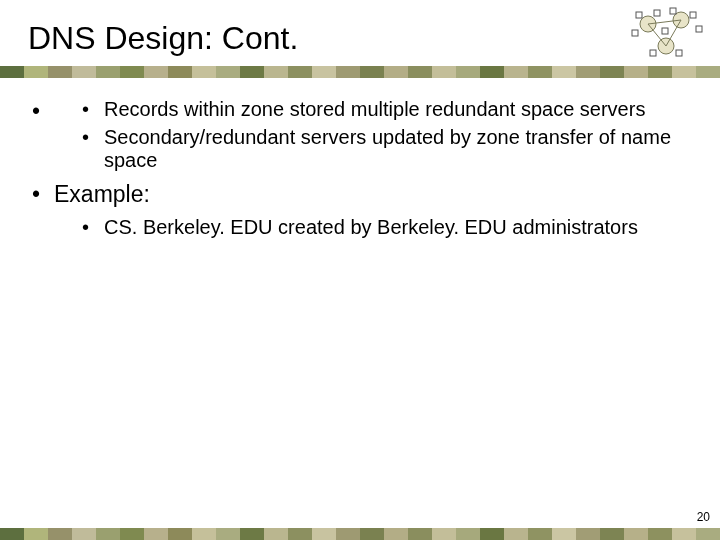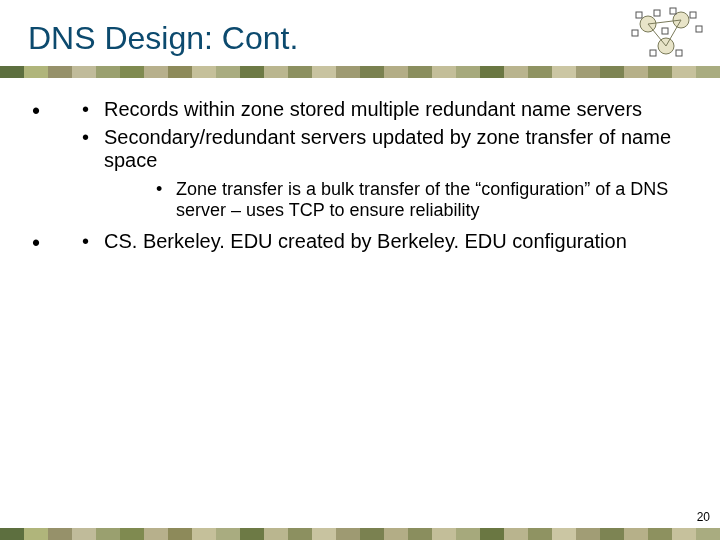--- a/index.html
+++ b/index.html
@@ -17,21 +17,21 @@
     width: 720px;
     height: 540px;
     position: relative;
     box-sizing: border-box;
   }
   .title {
     position: absolute;
     left: 28px;
     top: 20px;
     font-size: 32px;
-    color: #0c4a6e;
+    color: #000000;
     font-weight: normal;
   }
   .top-band, .bottom-band {
     position: absolute;
     left: 0;
     width: 720px;
     height: 12px;
     display: flex;
   }
   .top-band { top: 66px; }
@@ -168,32 +168,30 @@
       <div class="seg" style="width: 24px; background: rgb(182, 176, 137);"></div>
       <div class="seg" style="width: 24px; background: rgb(141, 145, 95);"></div>
       <div class="seg" style="width: 24px; background: rgb(198, 193, 156);"></div>
       <div class="seg" style="width: 24px; background: rgb(169, 172, 128);"></div>
     </div>
 
   <div class="content">
     <ul class="lvl1">
       <li>
         <ul class="lvl2">
-          <li><span>Records within zone stored multiple redundant name servers</span></li>
+          <li><span>Records within zone stored multiple redundant space servers</span></li>
           <li>
             <span>Secondary/redundant servers updated by zone transfer of name space</span>
-            <ul class="lvl3">
-              <li><span>Zone transfer is a bulk transfer of the “configuration” of a DNS server – uses TCP to ensure reliability</span></li>
-            </ul>
           </li>
         </ul>
       </li>
       <li>
+        <span>Example:</span>
         <ul class="lvl2">
-          <li><span>CS. Berkeley. EDU created by Berkeley. EDU configuration</span></li>
+          <li><span>CS. Berkeley. EDU created by Berkeley. EDU administrators</span></li>
         </ul>
       </li>
     </ul>
   </div>
 
   <div class="page-num">20</div>
 
   <div class="bottom-band">
       <div class="seg" style="width: 24px; background: rgb(93, 111, 63);"></div>
       <div class="seg" style="width: 24px; background: rgb(176, 181, 123);"></div>

